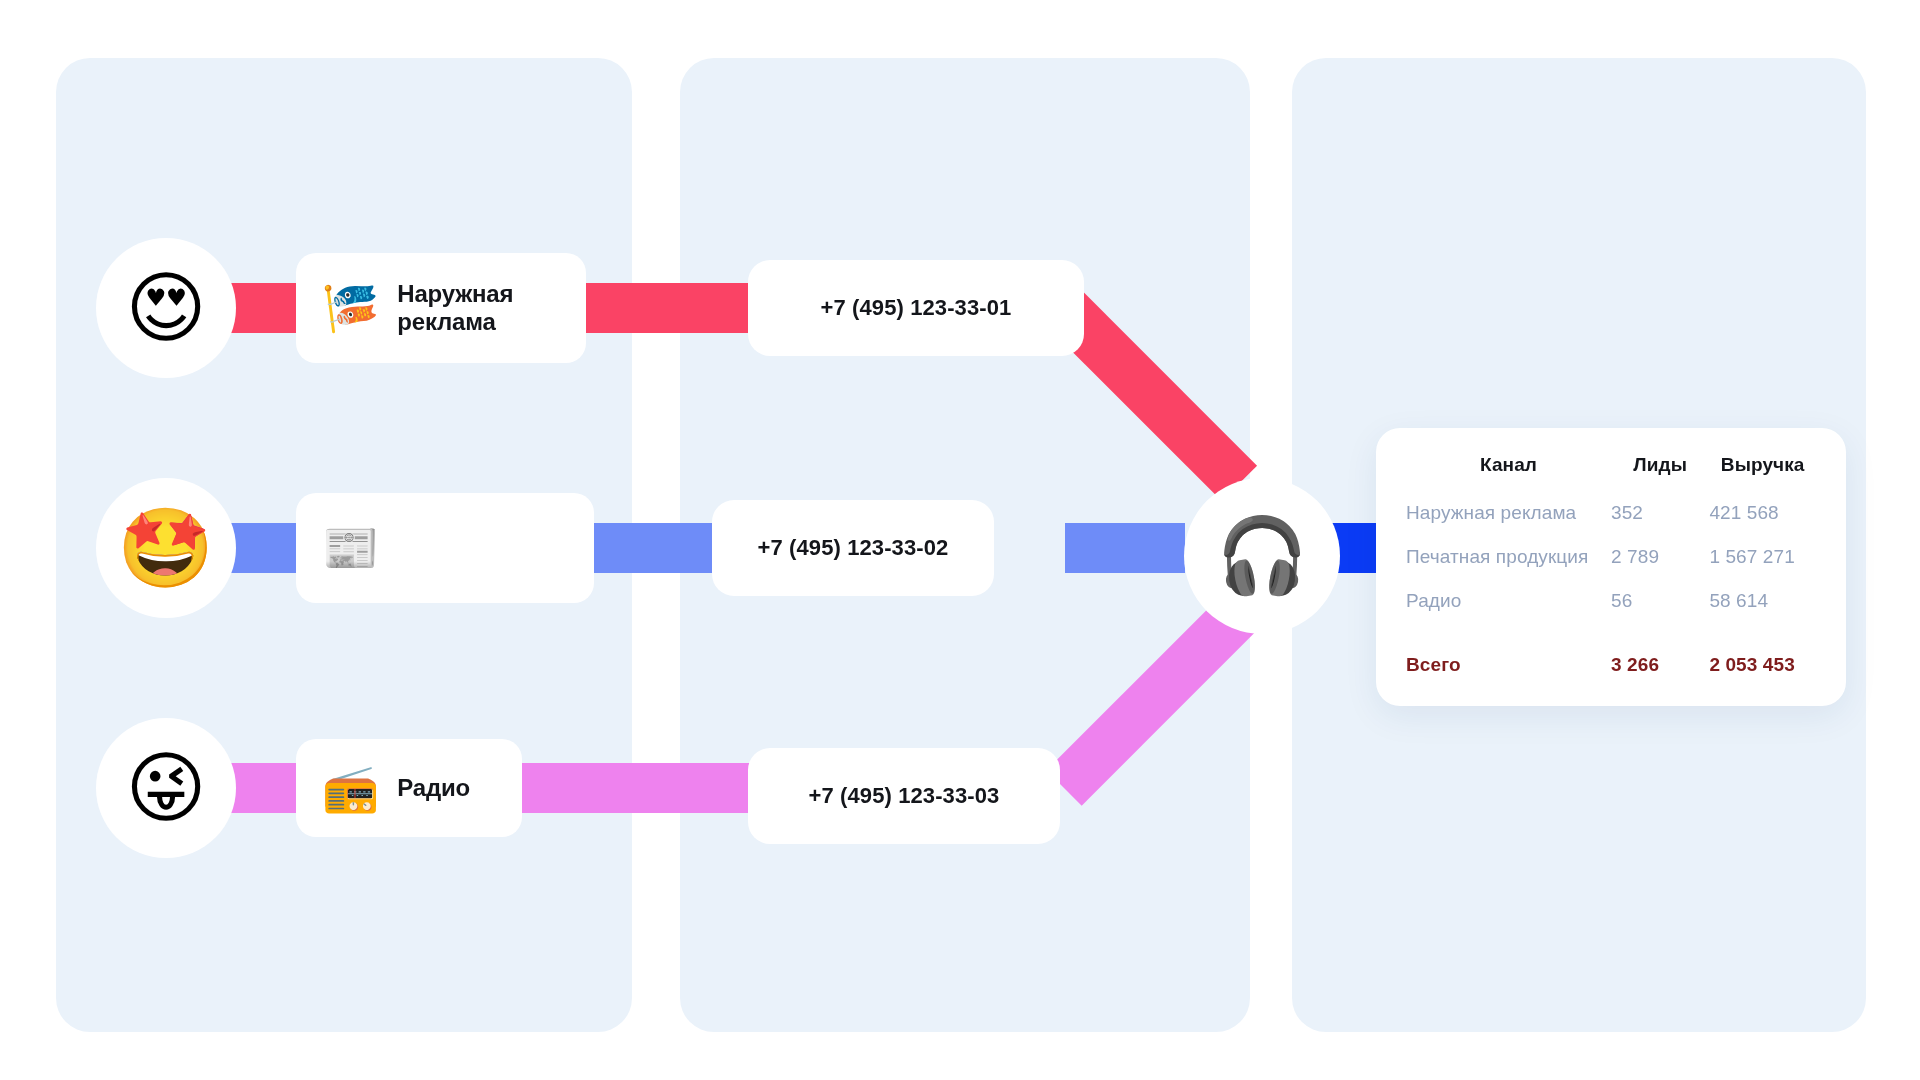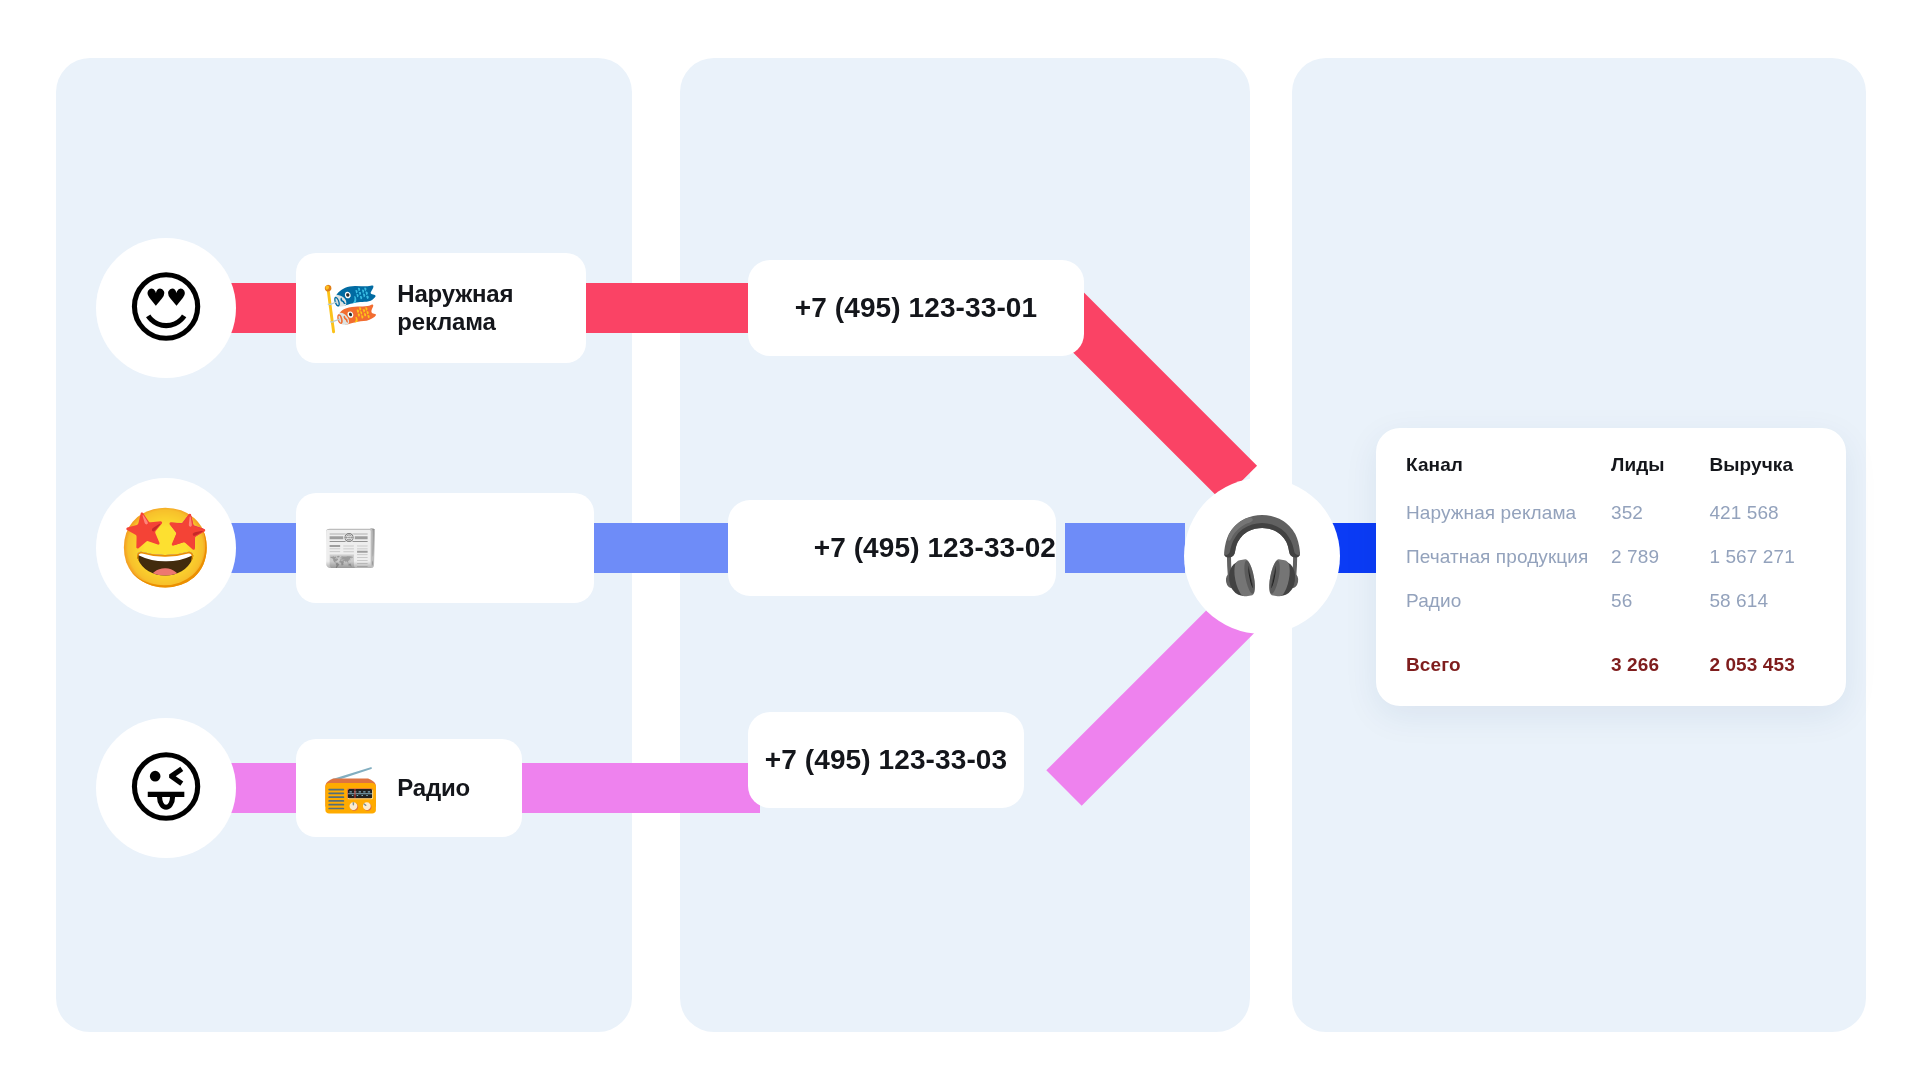--- a/index.html
+++ b/index.html
@@ -121,29 +121,29 @@
     background: #ffffff;
     border-radius: 22px;
     display: flex;
     align-items: center;
     justify-content: center;
     height: 96px;
     z-index: 5;
     box-sizing: border-box;
   }
   .phone-card .ptext {
-    font-size: 28px;
+    font-size: 22px;
     font-weight: 700;
     color: #14161B;
     letter-spacing: 0.1px;
     white-space: nowrap;
   }
   #phone-1 { left: 748px; top: 260px; width: 336px; }
-  #phone-2 { left: 728px; top: 500px; width: 328px; justify-content: flex-end; }
-  #phone-3 { left: 748px; top: 712px; width: 276px; }
+  #phone-2 { left: 712px; top: 500px; width: 282px; }
+  #phone-3 { left: 748px; top: 748px; width: 312px; }
 
   
   #hub {
     position: absolute;
     left: 1184px;
     top: 478px;
     width: 156px;
     height: 156px;
     border-radius: 50%;
     background: #ffffff;
@@ -167,21 +167,21 @@
     box-sizing: border-box;
     z-index: 7;
     box-shadow: 0 10px 34px rgba(30, 60, 110, 0.08);
   }
   #results-table {
     width: 100%;
     border-collapse: collapse;
     table-layout: fixed;
   }
   #results-table th {
-    text-align: left;
+    text-align: center;
     font-size: 19px;
     font-weight: 700;
     color: #14161B;
     padding: 0 0 26px 0;
     letter-spacing: 0.1px;
   }
   #results-table td {
     text-align: left;
     font-size: 19px;
     font-weight: 400;

